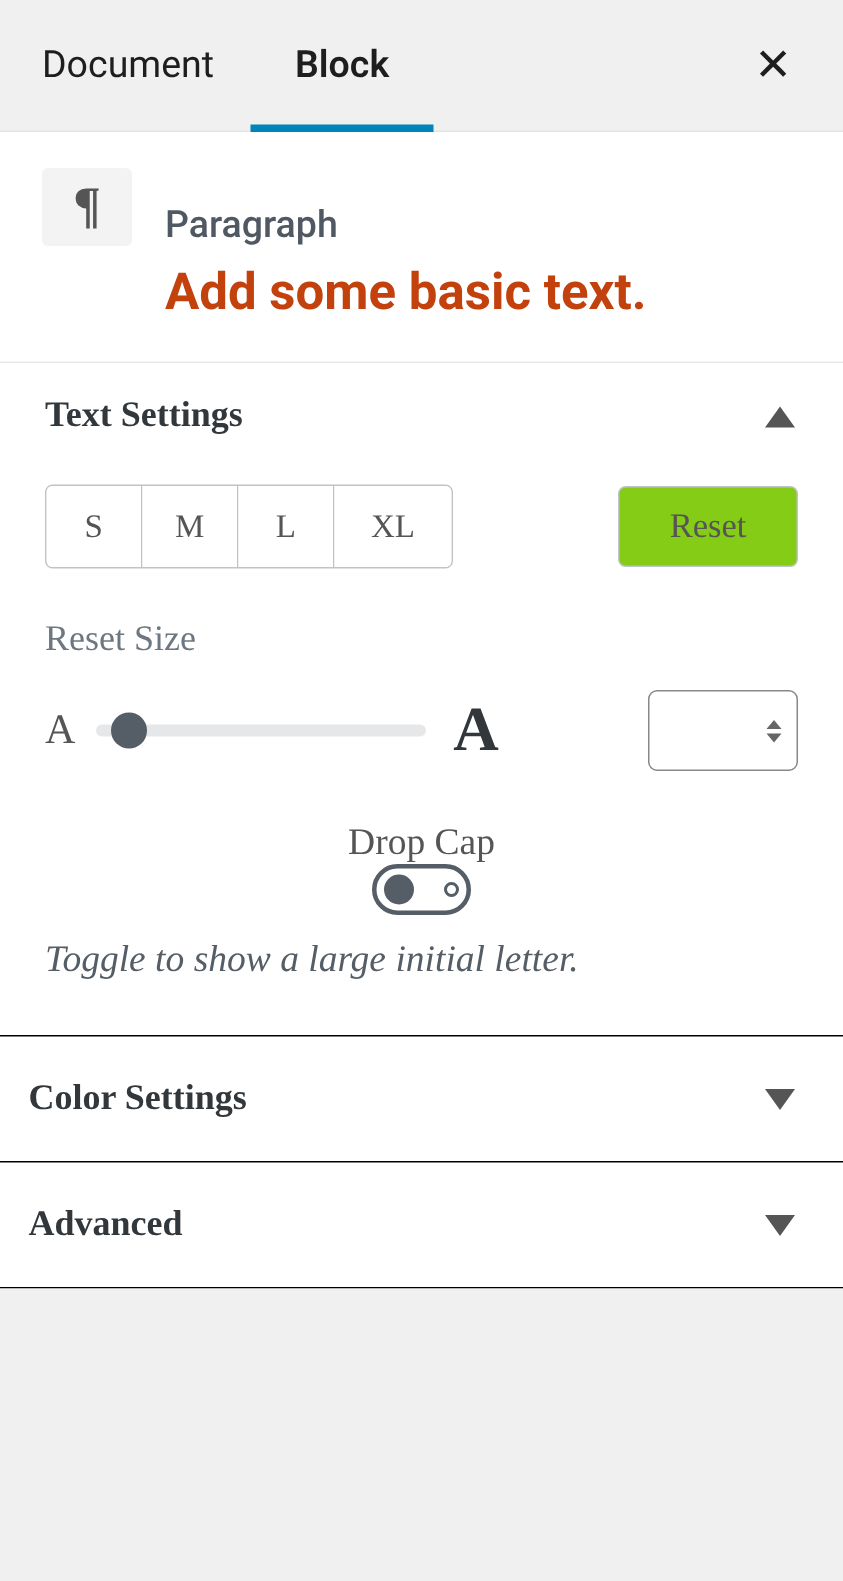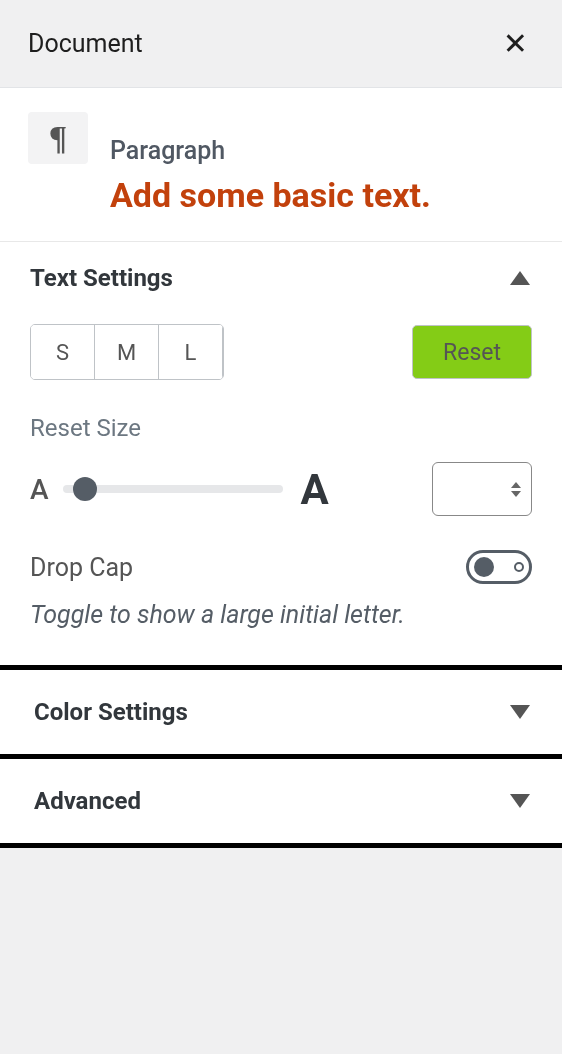--- a/index.html
+++ b/index.html
@@ -89,21 +89,22 @@
       font-weight: 500;
       color: #505863;
       margin-bottom: 10px;
     }
     .block-desc {
       font-size: 34px;
       font-weight: 700;
       color: #c2410c;
     }
     .section {
-      border-bottom: 5px solid #000000;
+      border-bottom: 1px solid #000000;
+      font-family: Liberation Serif, serif;
     }
     .section-header {
       display: flex;
       justify-content: space-between;
       align-items: center;
       padding: 22px 32px 22px 30px;
       cursor: pointer;
     }
     .section-title {
       font-size: 24px;
@@ -234,20 +235,21 @@
       width: 0; height: 0;
       border-left: 5px solid transparent;
       border-right: 5px solid transparent;
       border-top: 6px solid #666;
     }
     .dropcap-row {
       display: flex;
       justify-content: space-between;
       align-items: center;
       margin-bottom: 16px;
+      flex-direction: column;
     }
     .dropcap-label {
       font-size: 25px;
       color: #555;
     }
     .toggle {
       width: 66px;
       height: 34px;
       border: 3px solid #555d66;
       border-radius: 17px;
@@ -270,33 +272,34 @@
       border: 2.5px solid #555d66;
       border-radius: 50%;
       margin-left: auto;
     }
     .dropcap-hint {
       font-size: 25px;
       font-style: italic;
       color: #555d66;
     }
     .collapsed-section .section-header {
-      padding: 28px 32px 28px 34px;
+      padding: 28px 32px 28px 19px;
     }
     .footer-fill {
       background: #f0f0f1;
       height: 200px;
     }
   </style>
 </head>
 <body>
 
 <div class="panel">
   <div class="tabs">
     <div class="tab">Document</div>
+    <div class="tab active">Block</div>
     <div class="close-btn">✕</div>
   </div>
 
   <div class="body">
 
     <div class="block-header">
       <div class="block-icon">
         <span class="pilcrow">¶</span>
       </div>
       <div class="block-meta">
@@ -310,20 +313,21 @@
         <div class="section-title">Text Settings</div>
         <div class="arrow-up"></div>
       </div>
       <div class="section-body">
 
         <div class="size-row">
           <div class="size-buttons">
             <div class="size-btn">S</div>
             <div class="size-btn">M</div>
             <div class="size-btn">L</div>
+            <div class="size-btn xl">XL</div>
           </div>
           <div class="reset-btn">Reset</div>
         </div>
 
         <div class="custom-size-label">Reset Size</div>
         <div class="custom-size-row">
           <span class="letter-small">A</span>
           <div class="slider">
             <div class="slider-track"></div>
             <div class="slider-thumb"></div>

